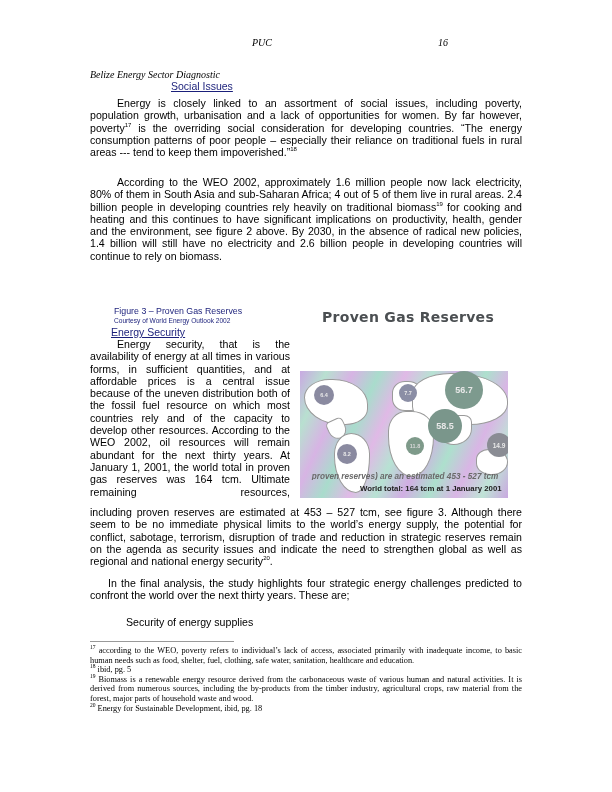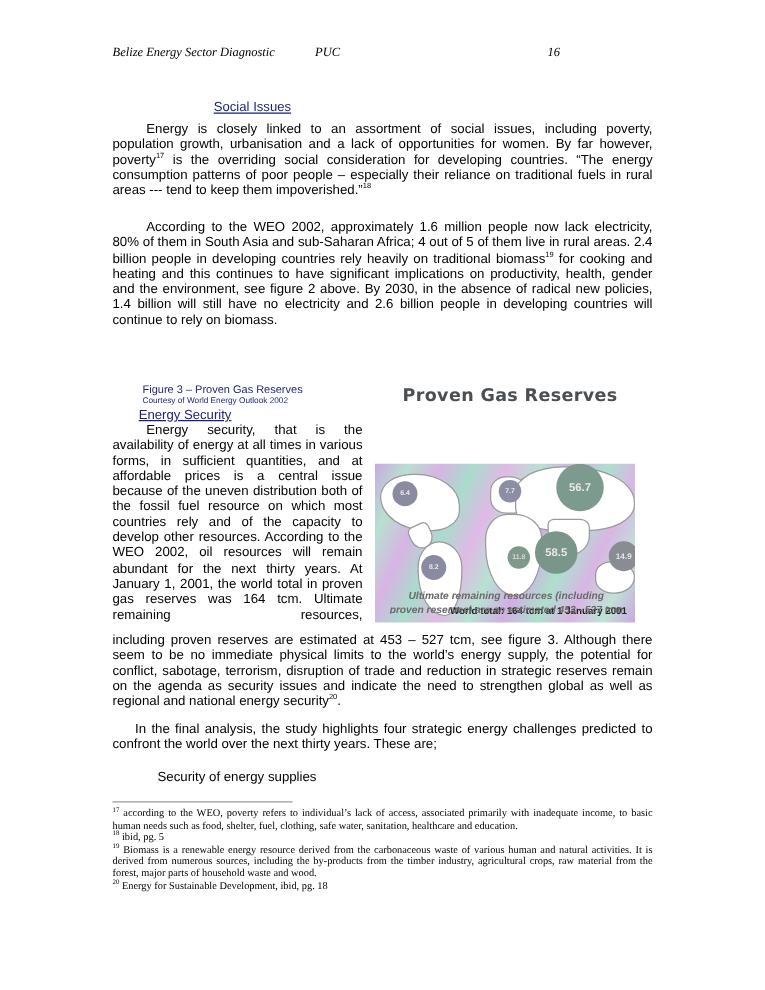--- a/index.html
+++ b/index.html
@@ -23,21 +23,21 @@
   .land { position: absolute; background: #ffffff; border: 0.5px solid #9a9a9a; }
   .bubble { position: absolute; border-radius: 50%; display: flex; align-items: center; justify-content: center;
     font-family: "Liberation Sans", sans-serif; font-weight: bold; color: #e8e8e8; }
   .map-total { font-family: "Liberation Sans", sans-serif; font-weight: bold; font-size: 7.8px; color: #222; }
   .map-note { font-family: "Liberation Sans", sans-serif; font-weight: bold; font-style: italic; font-size: 8.2px; color: #6a6a6a; text-align: center; line-height: 10.5px; }
   .fn-rule { left: 90px; top: 641px; width: 144px; height: 0; border-top: 0.6px solid #999; }
 </style>
 </head>
 <body>
 
-<div class="abs hdr" style="left:90px;">Belize Energy Sector Diagnostic</div>
+<div class="abs hdr" style="left:90px;margin-top:32px;">Belize Energy Sector Diagnostic</div>
 <div class="abs hdr" style="left:252px;">PUC</div>
 <div class="abs hdr" style="left:438px;">16</div>
 
 <div class="abs heading" style="left:123px; top:80px;margin-left:48px;">Social Issues</div>
 
 <div class="abs para" style="top:97px;"><span class="ind"></span><span>Energy is closely linked to an assortment of social issues, including poverty, population growth, urbanisation and a lack of opportunities for women. By far however, poverty</span><sup>17</sup><span> is the overriding social consideration for developing countries. “The energy consumption patterns of poor people – especially their reliance on traditional fuels in rural areas --- tend to keep them impoverished.”</span><sup>18</sup></div>
 
 <div class="abs para" style="top:176px;"><span class="ind"></span><span>According to the WEO 2002, approximately 1.6 million people now lack electricity, 80% of them in South Asia and sub-Saharan Africa; 4 out of 5 of them live in rural areas. 2.4 billion people in developing countries rely heavily on traditional biomass</span><sup>19</sup><span> for cooking and heating and this continues to have significant implications on productivity, health, gender and the environment, see figure 2 above. By 2030, in the absence of radical new policies, 1.4 billion will still have no electricity and 2.6 billion people in developing countries will continue to rely on biomass.</span></div>
 
 <div class="abs heading" style="left:111px; top:278px;margin-top:48px;">Energy Security</div>
@@ -73,38 +73,37 @@
 
   <div class="bubble" style="left:14px; top:14px; width:20px; height:20px; background:#8a8aa0; font-size:5.5px;">
       <span>6.4</span>
     </div>
   <div class="bubble" style="left:99px; top:13px; width:18px; height:18px; background:#8b8ea5; font-size:5.5px;">
       <span>7.7</span>
     </div>
   <div class="bubble" style="left:145px; top:0px; width:38px; height:38px; background:#7d9a8e; font-size:9px;">
       <span>56.7</span>
     </div>
-  <div class="bubble" style="left:128px; top:54px; width:34px; height:34px; background:#7a968b; font-size:9px;">
+  <div class="bubble" style="left:128px; top:38px; width:34px; height:34px; background:#7a968b; font-size:9px;">
       <span>58.5</span>
     </div>
   <div class="bubble" style="left:106px; top:66px; width:18px; height:18px; background:#7e9a8a; font-size:5.5px; color:#d8d8d8;">
       <span>11.8</span>
     </div>
   <div class="bubble" style="left:187px; top:62px; width:24px; height:24px; background:#8a8c94; font-size:6.5px;">
       <span>14.9</span>
     </div>
   <div class="bubble" style="left:37px; top:73px; width:20px; height:20px; background:#8a8aa0; font-size:5.5px;">
       <span>8.2</span>
     </div>
 
   <div class="abs map-total" style="left:60px; top:113px;">World total: 164 tcm at 1 January 2001</div>
 </div>
 
 <div class="abs map-note" style="left:300px; top:472px; width:210px;">
-  <div>Ultimate remaining resources (including</div>
   <div style="height:8px; overflow:hidden;">proven reserves) are an estimated 453 - 527 tcm</div>
 </div>
 
 <div class="abs fn-rule"></div>
 <div class="abs fn" style="top:646px;">
   <p><sup>17</sup><span> according to the WEO, poverty refers to individual’s lack of access, associated primarily with inadequate income, to basic human needs such as food, shelter, fuel, clothing, safe water, sanitation, healthcare and education.</span></p>
   <p><sup>18</sup><span> ibid, pg. 5</span></p>
   <p><sup>19</sup><span>  Biomass is a renewable energy resource derived from the carbonaceous waste of various human and natural activities. It is derived from numerous sources, including the by-products from the timber industry, agricultural crops, raw material from the forest, major parts of household waste and wood.</span></p>
   <p><sup>20</sup><span> Energy for Sustainable Development, ibid, pg. 18</span></p>
 </div>

